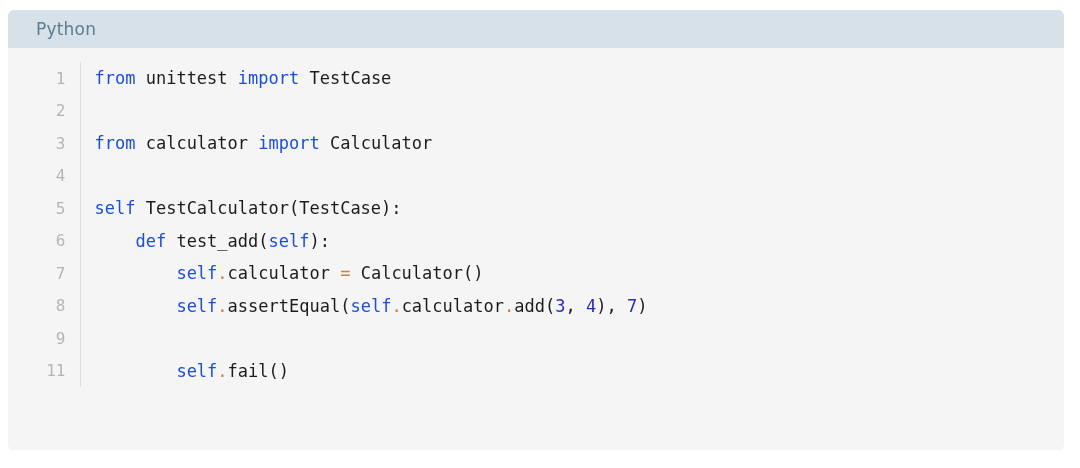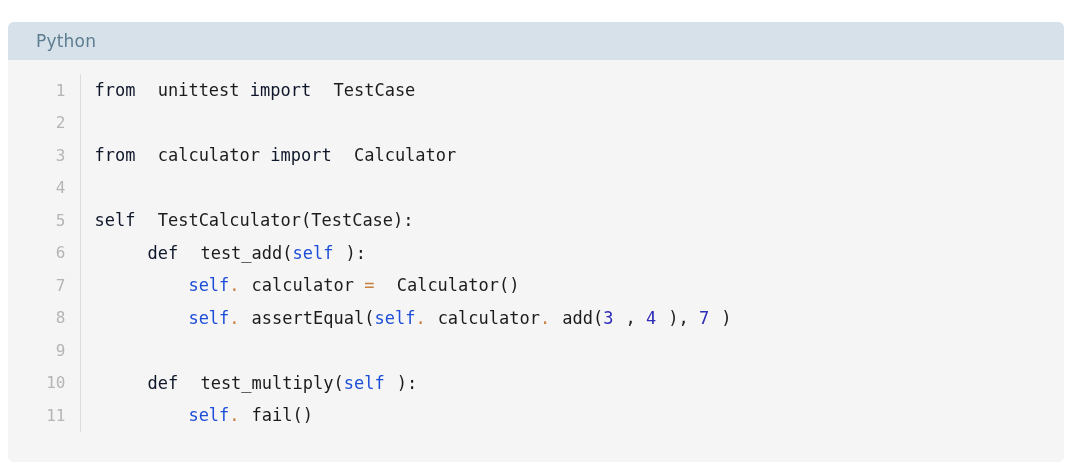--- a/index.html
+++ b/index.html
@@ -17,21 +17,20 @@
   .code-card {
     position: absolute;
     left: 8px;
     top: 10px;
     width: 1056px;
     height: 440px;
     border-radius: 6px;
     overflow: hidden;
     background: #f5f5f5;
     box-sizing: border-box;
-    margin-top: 12px;
   }
 
   .code-header {
     height: 38px;
     background: #d7e1e9;
     display: flex;
     align-items: center;
     padding-left: 28px;
     box-sizing: border-box;
   }
@@ -77,25 +76,25 @@
     padding-left: 14px;
     vertical-align: middle;
     font-family: "DejaVu Sans Mono", monospace;
     font-size: 17px;
     color: #1c1c1c;
     white-space: pre;
     letter-spacing: 0px;
   }
 
   
-  .tok-kw   { color: #0f172a; }
+  .tok-kw   { color: #1d4ed8; }
   .tok-self { color: #1d4ed8; }
   .tok-op   { color: #c8813f; }
   .tok-num  { color: #2b2bb8; }
-  .tok-plain{ color: #1c1c1c; padding-left: 12px; }
+  .tok-plain{ color: #1c1c1c; }
 </style>
 </head>
 <body>
 
 <div class="code-card">
 
   <div class="code-header">
     <span class="code-header-title">Python</span>
   </div>
 
@@ -132,24 +131,20 @@
           </tr>
           <tr>
             <td class="gutter">8</td>
             <td class="source"><span class="tok-plain">        </span><span class="tok-self">self</span><span class="tok-op">.</span><span class="tok-plain">assertEqual(</span><span class="tok-self">self</span><span class="tok-op">.</span><span class="tok-plain">calculator</span><span class="tok-op">.</span><span class="tok-plain">add(</span><span class="tok-num">3</span><span class="tok-plain">, </span><span class="tok-num">4</span><span class="tok-plain">), </span><span class="tok-num">7</span><span class="tok-plain">)</span></td>
           </tr>
           <tr>
             <td class="gutter">9</td>
             <td class="source">&nbsp;</td>
           </tr>
           <tr>
-            <td class="gutter">10</td>
-            <td class="source"><span class="tok-plain">    </span><span class="tok-kw">def</span><span class="tok-plain"> test_multiply(</span><span class="tok-self">self</span><span class="tok-plain">):</span></td>
-          </tr>
-          <tr>
             <td class="gutter">11</td>
             <td class="source"><span class="tok-plain">        </span><span class="tok-self">self</span><span class="tok-op">.</span><span class="tok-plain">fail()</span></td>
           </tr>
         </tbody>
     </table>
   </div>
 
 </div>
 
 </body></html>

